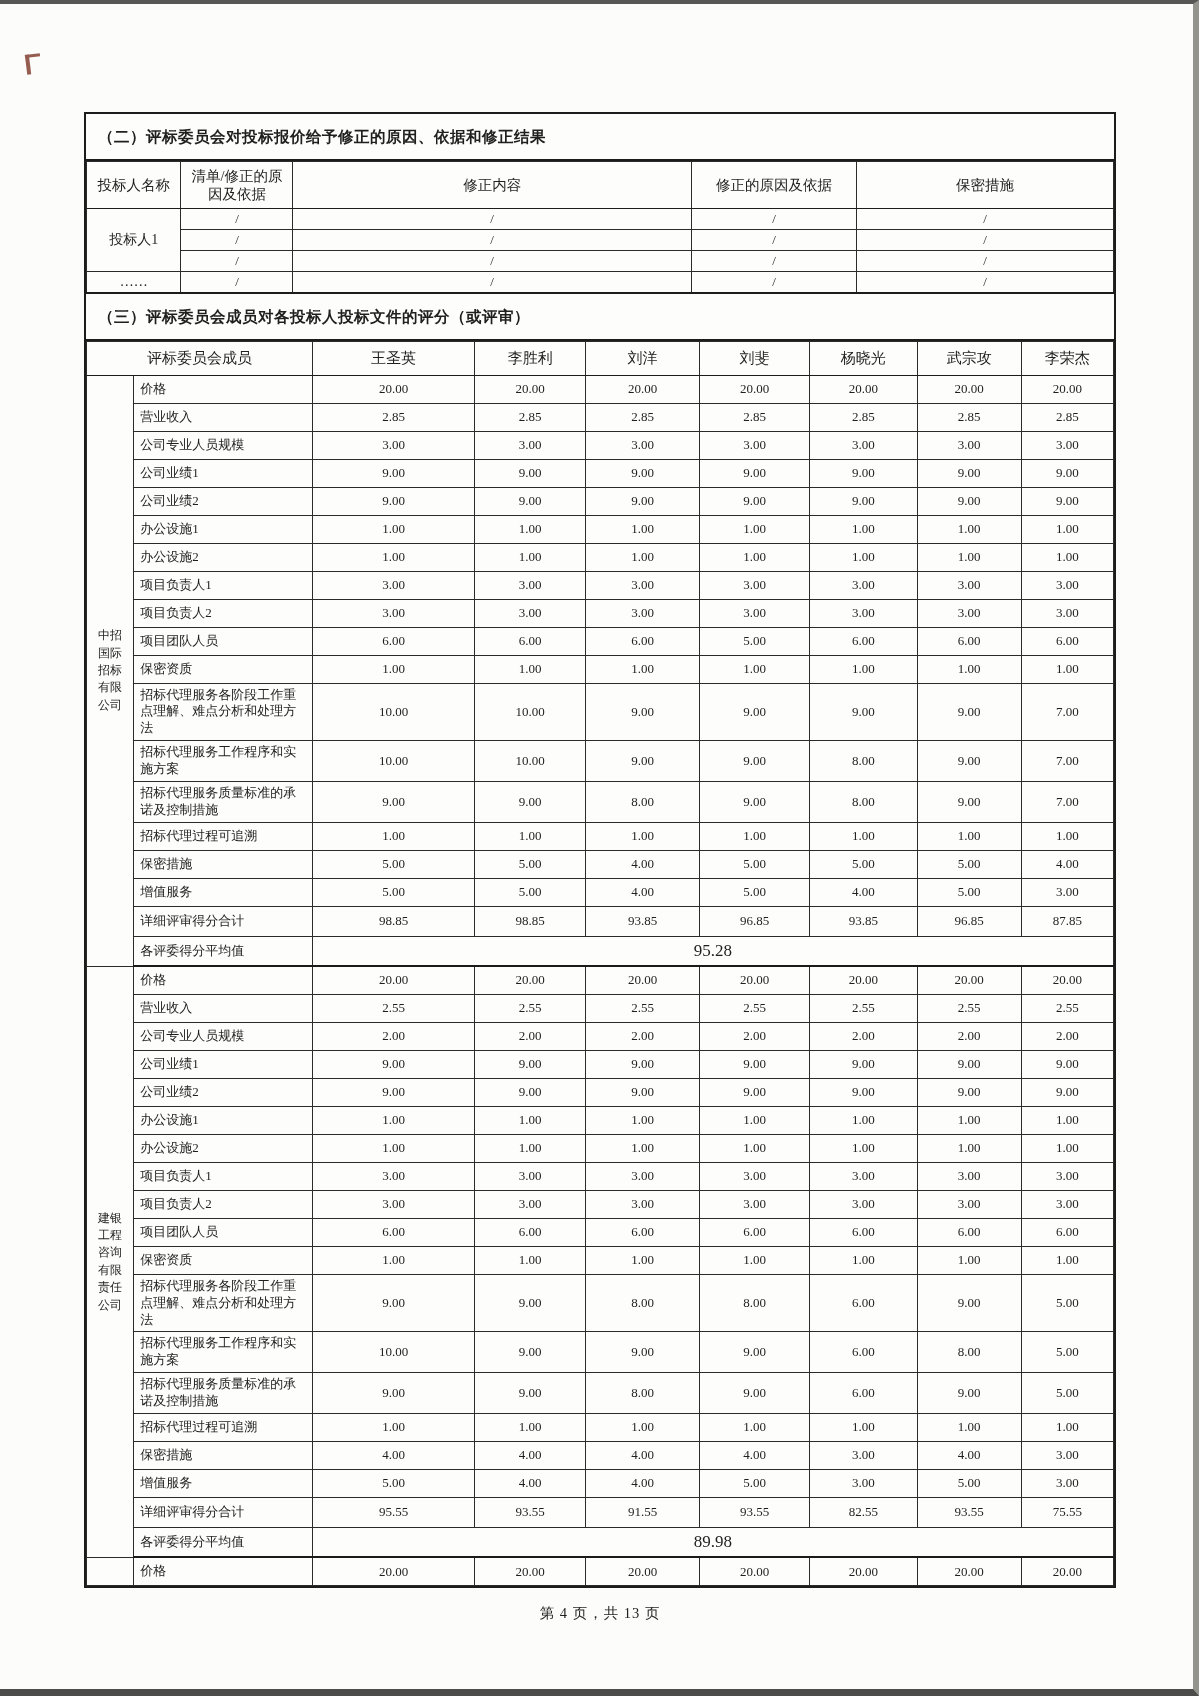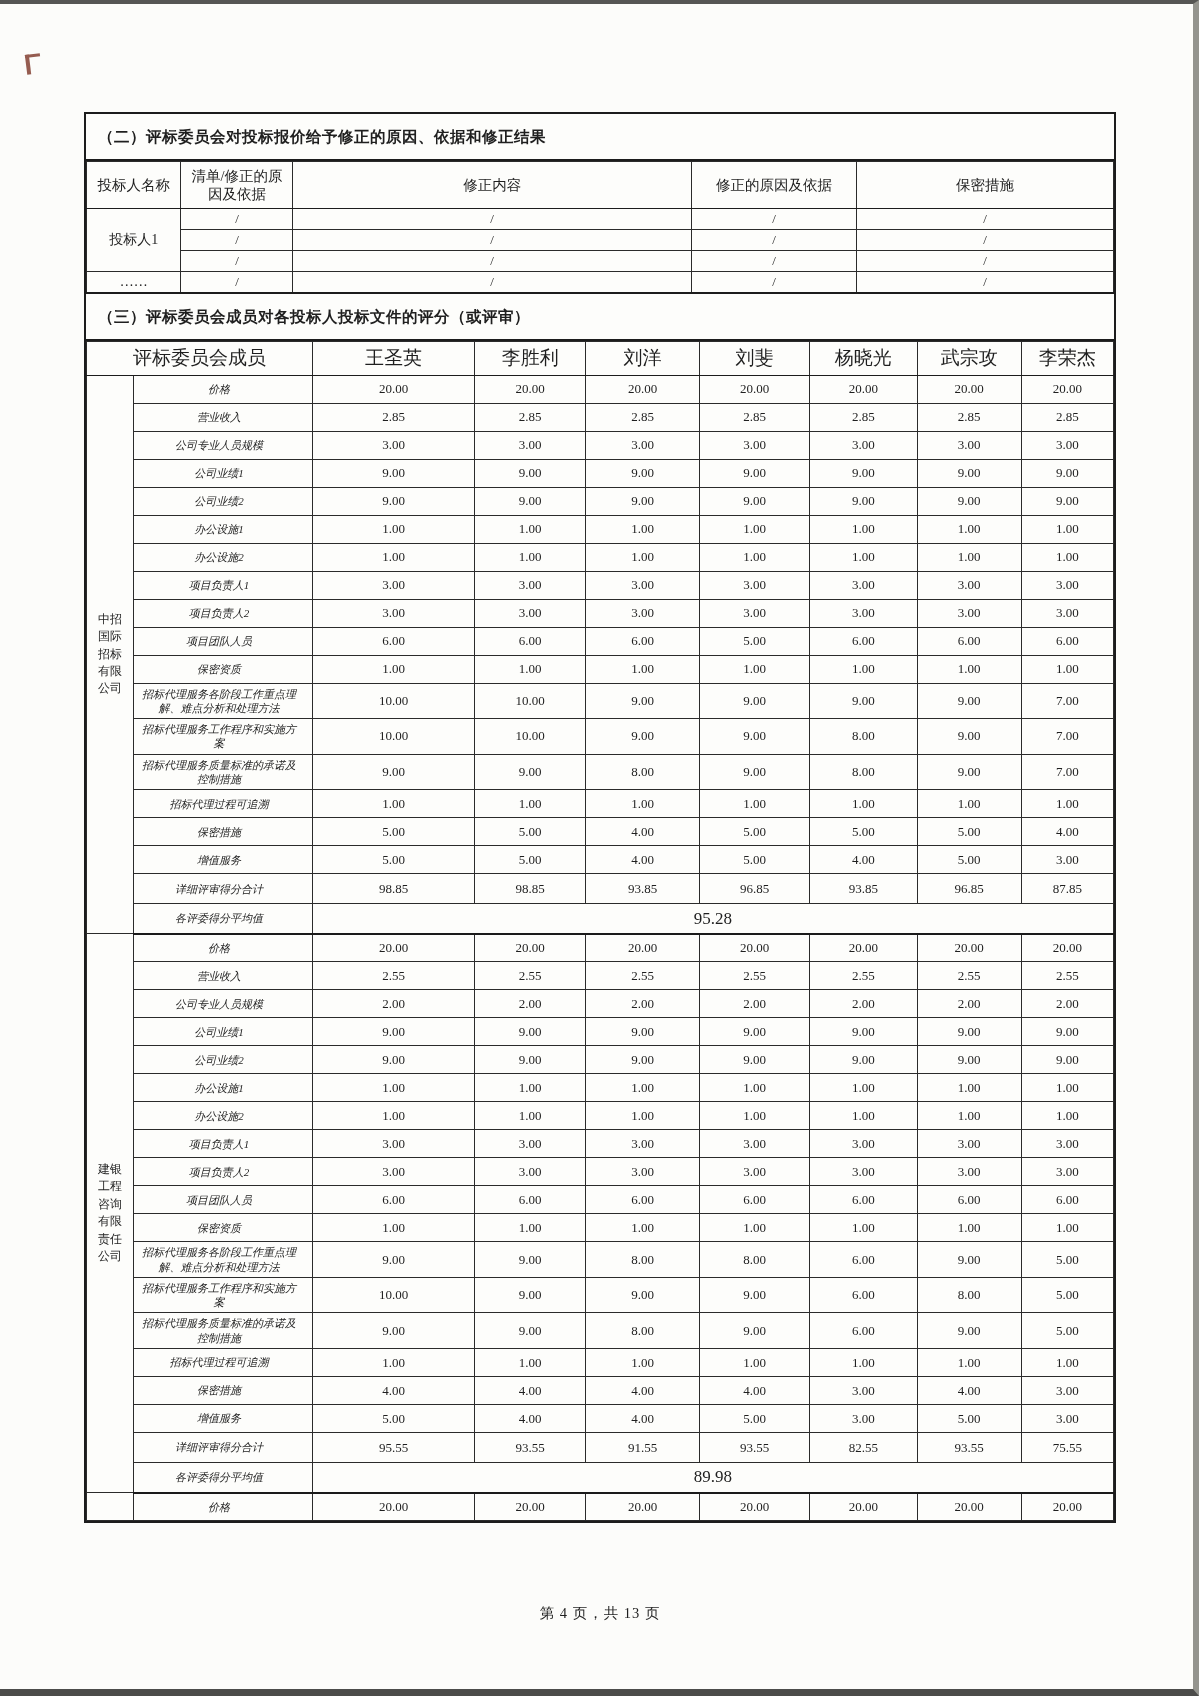--- a/index.html
+++ b/index.html
@@ -35,26 +35,26 @@
   .t1 { border-bottom:2px solid #1c1c1c; }
   .t1 th {
     font-size:14.5px; font-weight:normal; height:47px;
     padding:2px 4px; line-height:1.25; text-align:center;
     border-bottom:1.5px solid #1c1c1c;
   }
   .t1 td { height:21px; font-size:13px; text-align:center; padding:0 4px; }
   .t1 .bidder-cell { font-size:14px; }
   
   .t2 th {
-    font-size:19px; font-weight:normal; height:34px;
+    font-size:15px; font-weight:normal; height:34px;
     padding:2px 3px; text-align:center; border-bottom:1.5px solid #1c1c1c;
   }
   .t2 td { font-size:13px; padding:3px 2px; text-align:center; }
   .t2 td.criteria-cell {
-    text-align:center; font-size:11px; padding:3px 14px 3px 6px; line-height:1.3;font-style:italic;
+    text-align:left; font-size:13px; padding:3px 14px 3px 6px; line-height:1.3;
   }
   .t2 tr.row-normal td { height:28px; }
   .t2 td.company-cell {
     font-size:12px; line-height:1.45; text-align:center;
     vertical-align:middle; padding:2px 1px;
   }
   .t2 td.score-cell, .t2 td.avg-value { font-size:13px; }
   .t2 tr.row-avg td { border-bottom:2.5px solid #1a1a1a; height:30px; }
   .t2 tr.row-avg td.avg-value { font-size:17px; }
   .t2 tr.row-total td { height:30px; }

